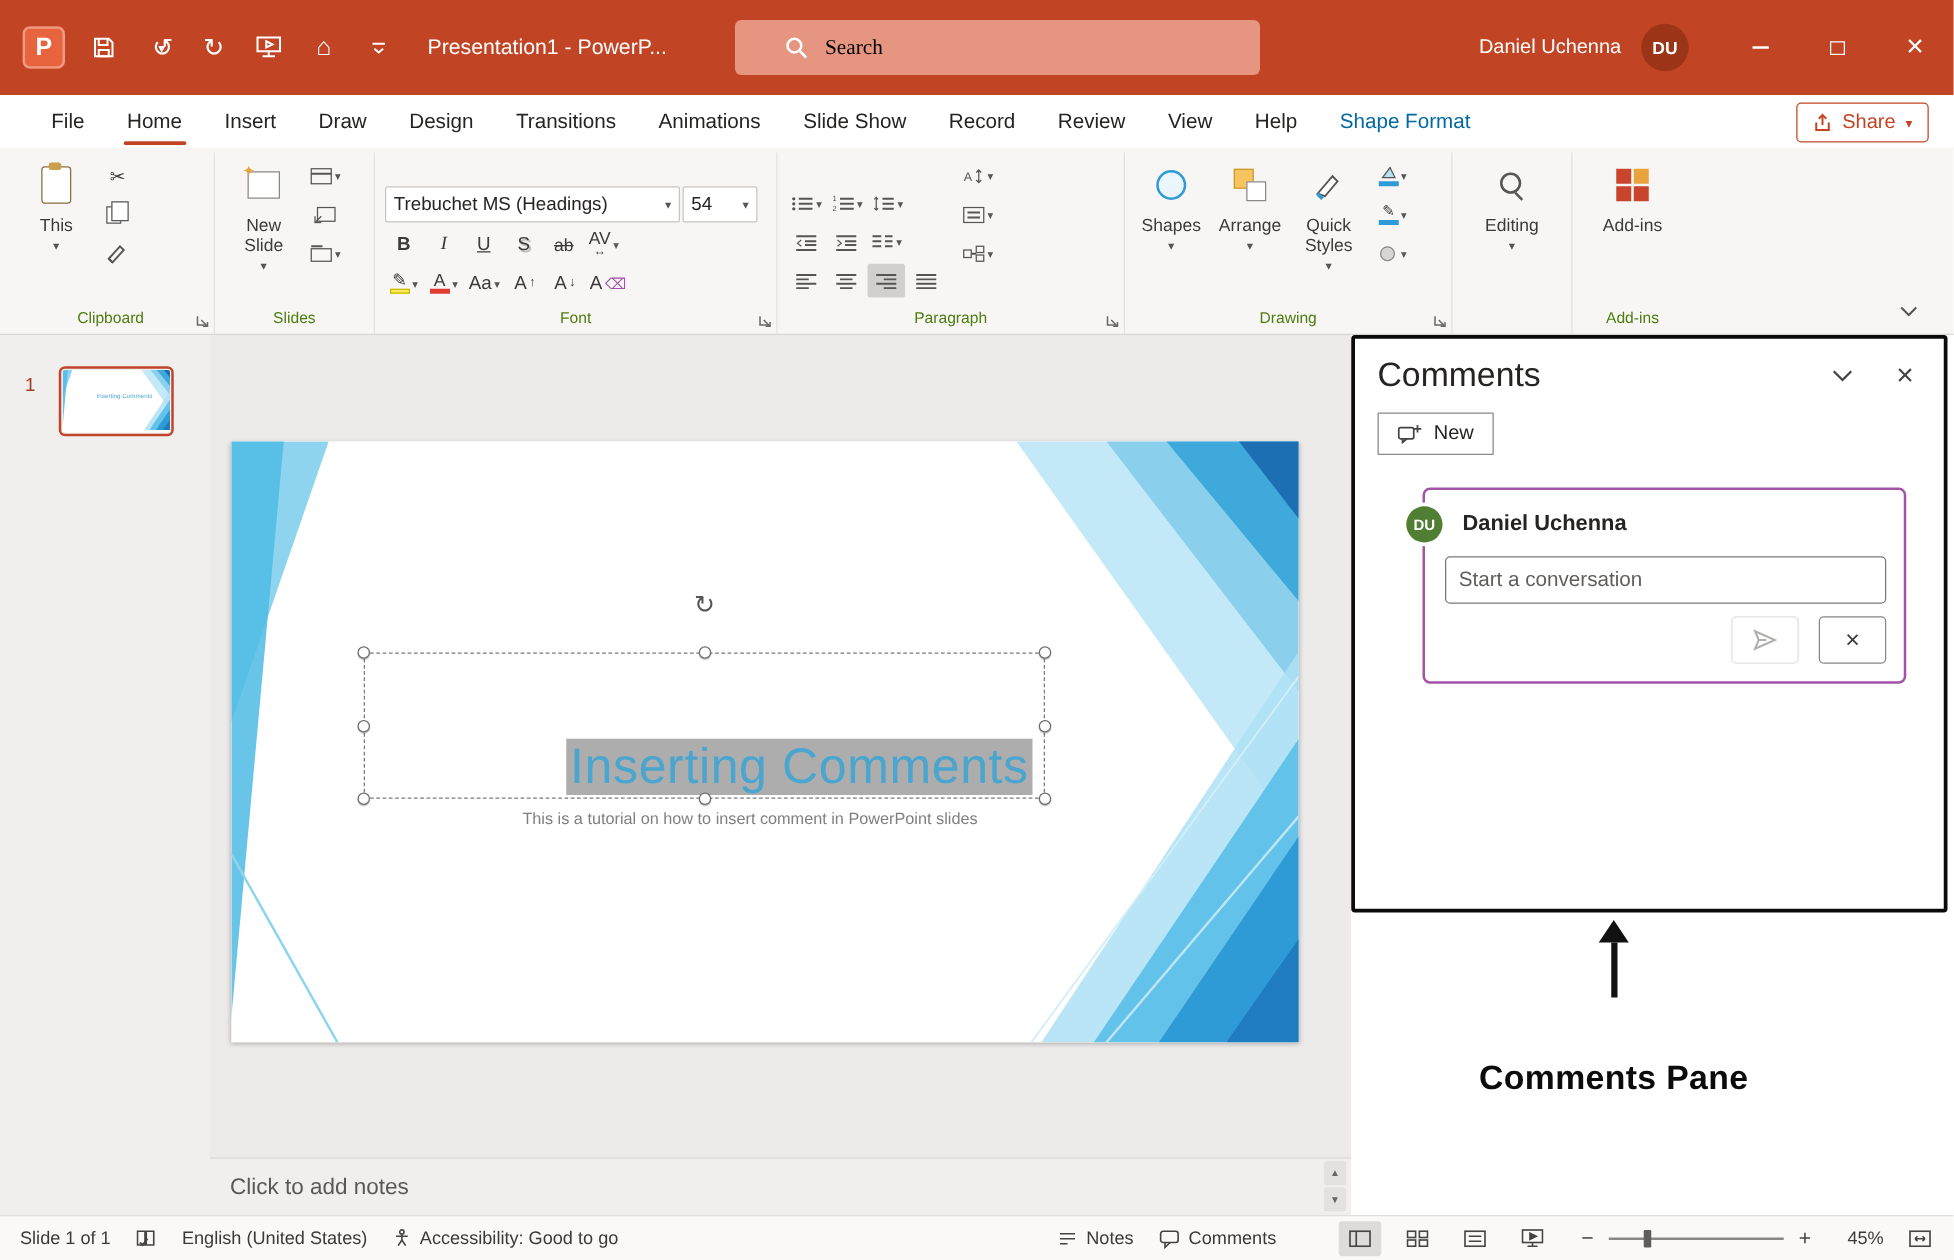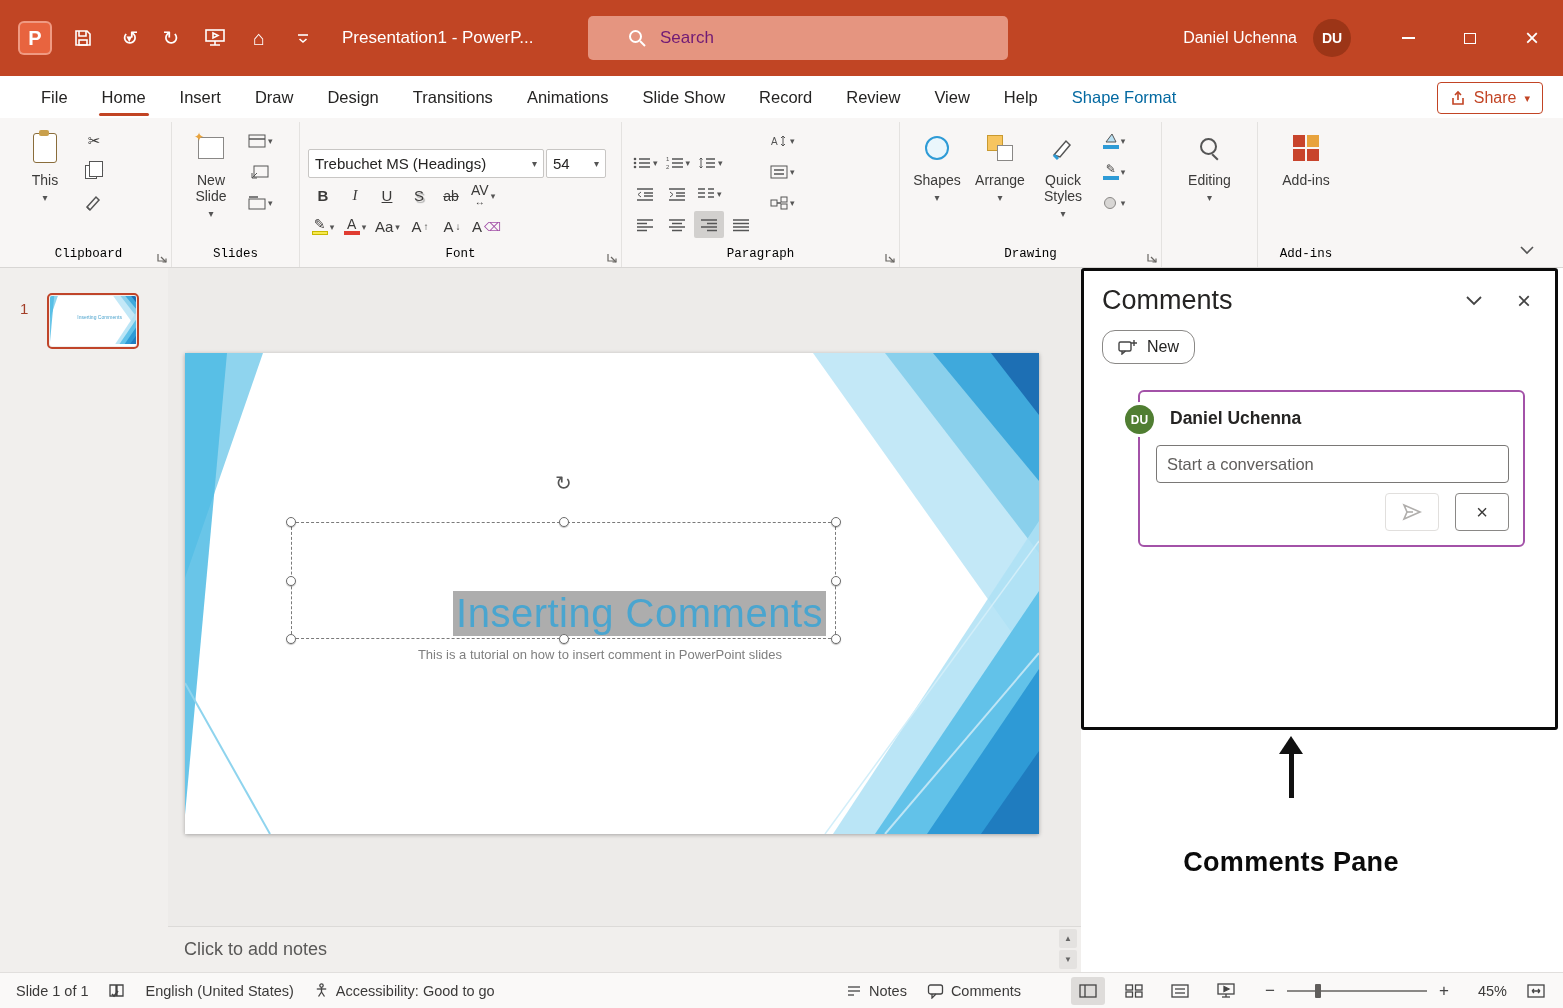--- a/index.html
+++ b/index.html
@@ -12,21 +12,21 @@
   .tb-left { display:flex; align-items:center; gap:18px; padding-left:18px; }
   .pp-logo { width:34px; height:34px; border-radius:6px; background:#E8643F; display:flex; align-items:center; justify-content:center; font-weight:bold; font-size:20px; color:#fff; box-shadow:inset 0 0 0 2px rgba(255,255,255,.35); }
   .tb-icon { width:26px; height:26px; display:flex; align-items:center; justify-content:center; font-size:20px; color:#fff; cursor:default; }
   .tb-icon svg { stroke:#fff; fill:none; stroke-width:1.6; }
   .tb-chev { font-size:11px; margin-left:-12px; }
   .tb-title { font-size:17px; margin-left:26px; white-space:nowrap; }
   .tb-search { position:absolute; left:588px; top:16px; width:420px; height:44px; background:#E59580; border-radius:5px; display:flex; align-items:center; padding-left:40px; gap:14px; }
   .tb-search .mag { width:18px; height:18px; }
   .tb-search .mag circle { stroke:#fff; fill:none; stroke-width:2; }
   .tb-search .mag line { stroke:#fff; stroke-width:2; }
-  .tb-search span { color:#701a75; font-size:17px; }
+  .tb-search span { color:#000000; font-size:17px;font-family:Liberation Serif, serif; }
   .tb-right { position:absolute; right:0; top:0; height:76px; display:flex; align-items:center; }
   .tb-user { font-size:16px; color:#fff; margin-right:16px; }
   .tb-avatar { width:38px; height:38px; border-radius:50%; background:#9C3517; color:#fff; font-size:14px; font-weight:bold; display:flex; align-items:center; justify-content:center; margin-right:26px; }
   .win-btn { width:62px; height:76px; display:flex; align-items:center; justify-content:center; color:#fff; }
   .win-min-bar { width:13px; height:2px; background:#fff; display:block; }
   .win-max-box { width:12px; height:11px; border:1.6px solid #fff; display:block; }
   .win-close-x { font-size:24px; line-height:1; }
 
   
   .menubar { height:42px; background:#fff; display:flex; align-items:stretch; padding-left:24px; position:relative; border-bottom:0; flex:0 0 auto; }
@@ -35,21 +35,21 @@
   .mtab.active::after { content:""; position:absolute; left:14px; right:14px; bottom:2px; height:3px; background:#C24424; border-radius:2px; }
   .mtab.contextual { color:#0369a1; }
   .share-btn { position:absolute; right:20px; top:6px; height:32px; display:flex; align-items:center; gap:8px; border:1px solid #C24424; border-radius:4px; padding:0 12px; color:#C24424; font-size:16px; background:#fff; }
   .share-btn svg { stroke:#C24424; fill:none; stroke-width:1.6; }
   .share-btn .chev { font-size:11px; }
 
   
   .ribbon { height:150px; background:#F8F6F5; border-bottom:1px solid #D8D6D4; display:flex; padding:4px 4px 0 6px; position:relative; flex:0 0 auto; }
   .rgroup { display:flex; flex-direction:column; border-right:1px solid #E4E2E0; position:relative; padding:0 4px; }
   .rgroup-content { flex:1; display:flex; align-items:flex-start; gap:3px; padding:3px 4px 0 4px; }
-  .rgroup-label { height:24px; font-size:12.5px; color:#000000; text-align:center; line-height:22px;font-family:Liberation Mono, monospace; }
+  .rgroup-label { height:24px; font-size:12.5px; color:#4d7c0f; text-align:center; line-height:22px; }
   .launcher { position:absolute; right:3px; bottom:5px; width:12px; height:12px; }
   .launcher svg { stroke:#696663; fill:none; stroke-width:1.2; }
   .bigbtn { width:62px; min-height:104px; display:flex; flex-direction:column; align-items:center; padding-top:4px; font-size:14px; color:#3B3A39; text-align:center; line-height:16px; border-radius:3px; }
   .bigbtn .bicon { height:38px; display:flex; align-items:center; justify-content:center; margin-bottom:5px; }
   .chev-s { font-size:10px; color:#555; margin-top:2px; }
   .minicol { display:flex; flex-direction:column; gap:4px; padding-top:2px; }
   .minibtn { height:27px; min-width:30px; display:flex; align-items:center; justify-content:center; gap:2px; font-size:15px; color:#3B3A39; border-radius:2px; padding:0 3px; }
   .minibtn .chev { font-size:9px; color:#555; }
   .minibtn.selected { background:#D2D0CE; }
   .rrows { display:flex; flex-direction:column; gap:4px;margin-top:24px; }
@@ -115,21 +115,21 @@
   .scroll-arrows button { width:18px; height:19px; border:none; background:#E4E2E0; color:#666; font-size:8px; border-radius:2px; }
 
   
   .rightarea { flex:1; background:#fff; position:relative; }
   .comments-pane { margin:0 5px 0 0; height:462px; border:3px solid #0b0b0b; border-radius:3px; background:#fff; padding:14px 18px; position:relative; }
   .cp-header { display:flex; align-items:center; }
   .cp-title { font-size:27px; color:#252423; }
   .cp-icons { margin-left:auto; display:flex; align-items:center; gap:34px; padding-right:6px; }
   .cp-icons svg { stroke:#444; fill:none; stroke-width:1.8; }
   .cp-close { font-size:24px; color:#444; line-height:1; }
-  .new-btn { margin-top:14px; display:inline-flex; align-items:center; gap:9px; border:1px solid #8A8886; border-radius:13px; padding:7px 15px; font-size:16px; color:#252423; background:#fff; }
+  .new-btn { margin-top:14px; display:inline-flex; align-items:center; gap:9px; border:1px solid #8A8886; border-radius:1px; padding:7px 15px; font-size:16px; color:#252423; background:#fff; }
   .new-btn svg { stroke:#444; fill:none; stroke-width:1.4; }
   .comment-card { margin:26px 12px 0 36px; border:2px solid #A352A8; border-radius:6px; position:relative; padding:16px 0 14px 0; }
   .cc-avatar { position:absolute; left:-15px; top:13px; width:29px; height:29px; border-radius:50%; background:#507E32; color:#fff; font-size:12px; font-weight:bold; display:flex; align-items:center; justify-content:center; box-shadow:0 0 0 3px #fff; }
   .cc-name { margin-left:30px; font-size:17.5px; font-weight:600; color:#252423; }
   .cc-input { display:block; margin:16px 14px 0 16px; width:calc(100% - 30px); height:38px; border:1px solid #7a7876; border-radius:4px; padding:0 10px; font-size:16.5px; font-family:"Liberation Sans", sans-serif; color:#252423; }
   .cc-input::placeholder { color:#605E5C; }
   .cc-tip { margin:11px 14px 0 16px; font-size:15.5px; color:#3B3A39; }
   .cc-btns { margin:10px 14px 0 0; display:flex; justify-content:flex-end; gap:16px; }
   .cc-btn { width:54px; height:38px; border-radius:4px; background:#fff; display:flex; align-items:center; justify-content:center; }
   .cc-send { border:1px solid #E1DFDD; }

